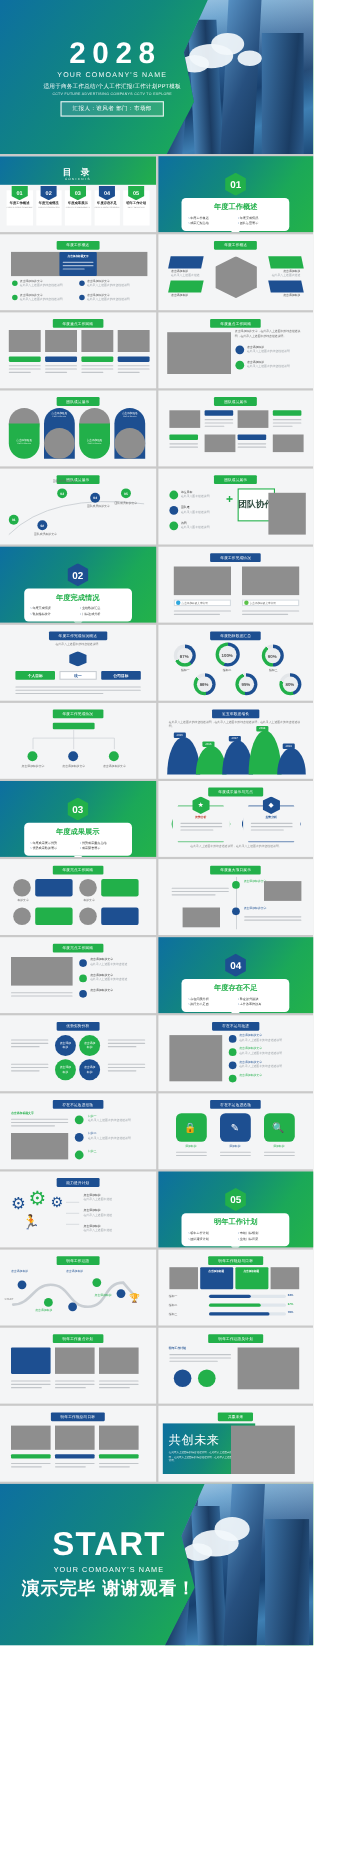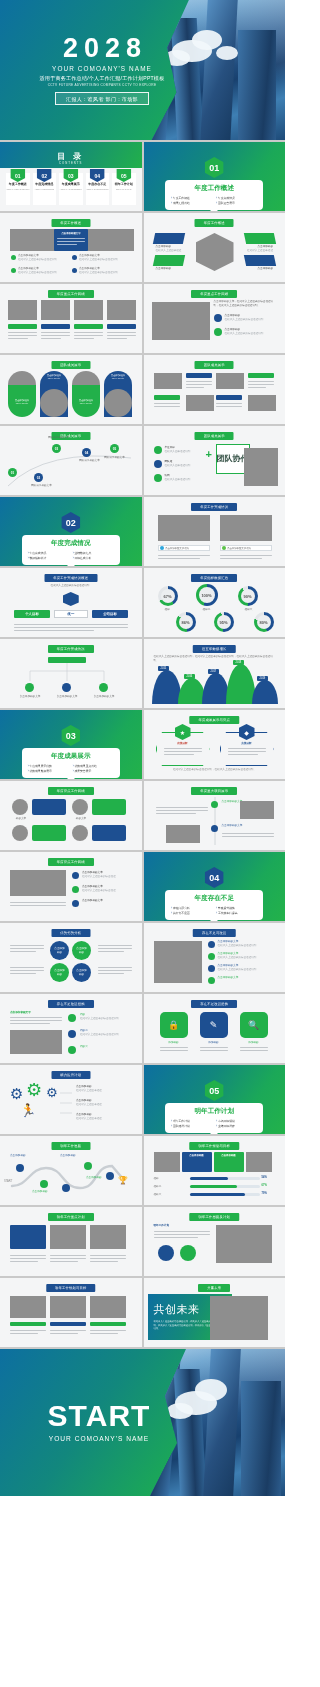--- a/index.html
+++ b/index.html
@@ -785,14 +785,15 @@
     <div class="bldg" style="left:42px;top:20px;width:26px;height:130px;transform:skewX(3deg);background:linear-gradient(90deg,#4782b6,#1b3c63 60%,#2f6293);"></div>
     <div class="bldg" style="left:72px;top:-4px;width:30px;height:156px;transform:skewX(-3deg);background:linear-gradient(110deg,#5791c4,#27507f 55%,#173a60);"></div>
     <div class="bldg" style="left:106px;top:32px;width:40px;height:118px;background:linear-gradient(95deg,#3d74a8,#1a3c63 70%,#2c5c8d);"></div>
     <div class="cloud" style="left:40px;top:42px;width:42px;height:24px;"></div>
     <div class="cloud" style="left:60px;top:30px;width:32px;height:22px;"></div>
     <div class="cloud" style="left:32px;top:54px;width:26px;height:16px;"></div>
   </div>
   <div class="thanks-text">
     <div class="thanks-big">START</div>
     <div class="thanks-en">YOUR COMOANY'S NAME</div>
+    <div class="thanks-cn">演示完毕 谢谢观看！</div>
   </div>
 </div>
 
 </body></html>

